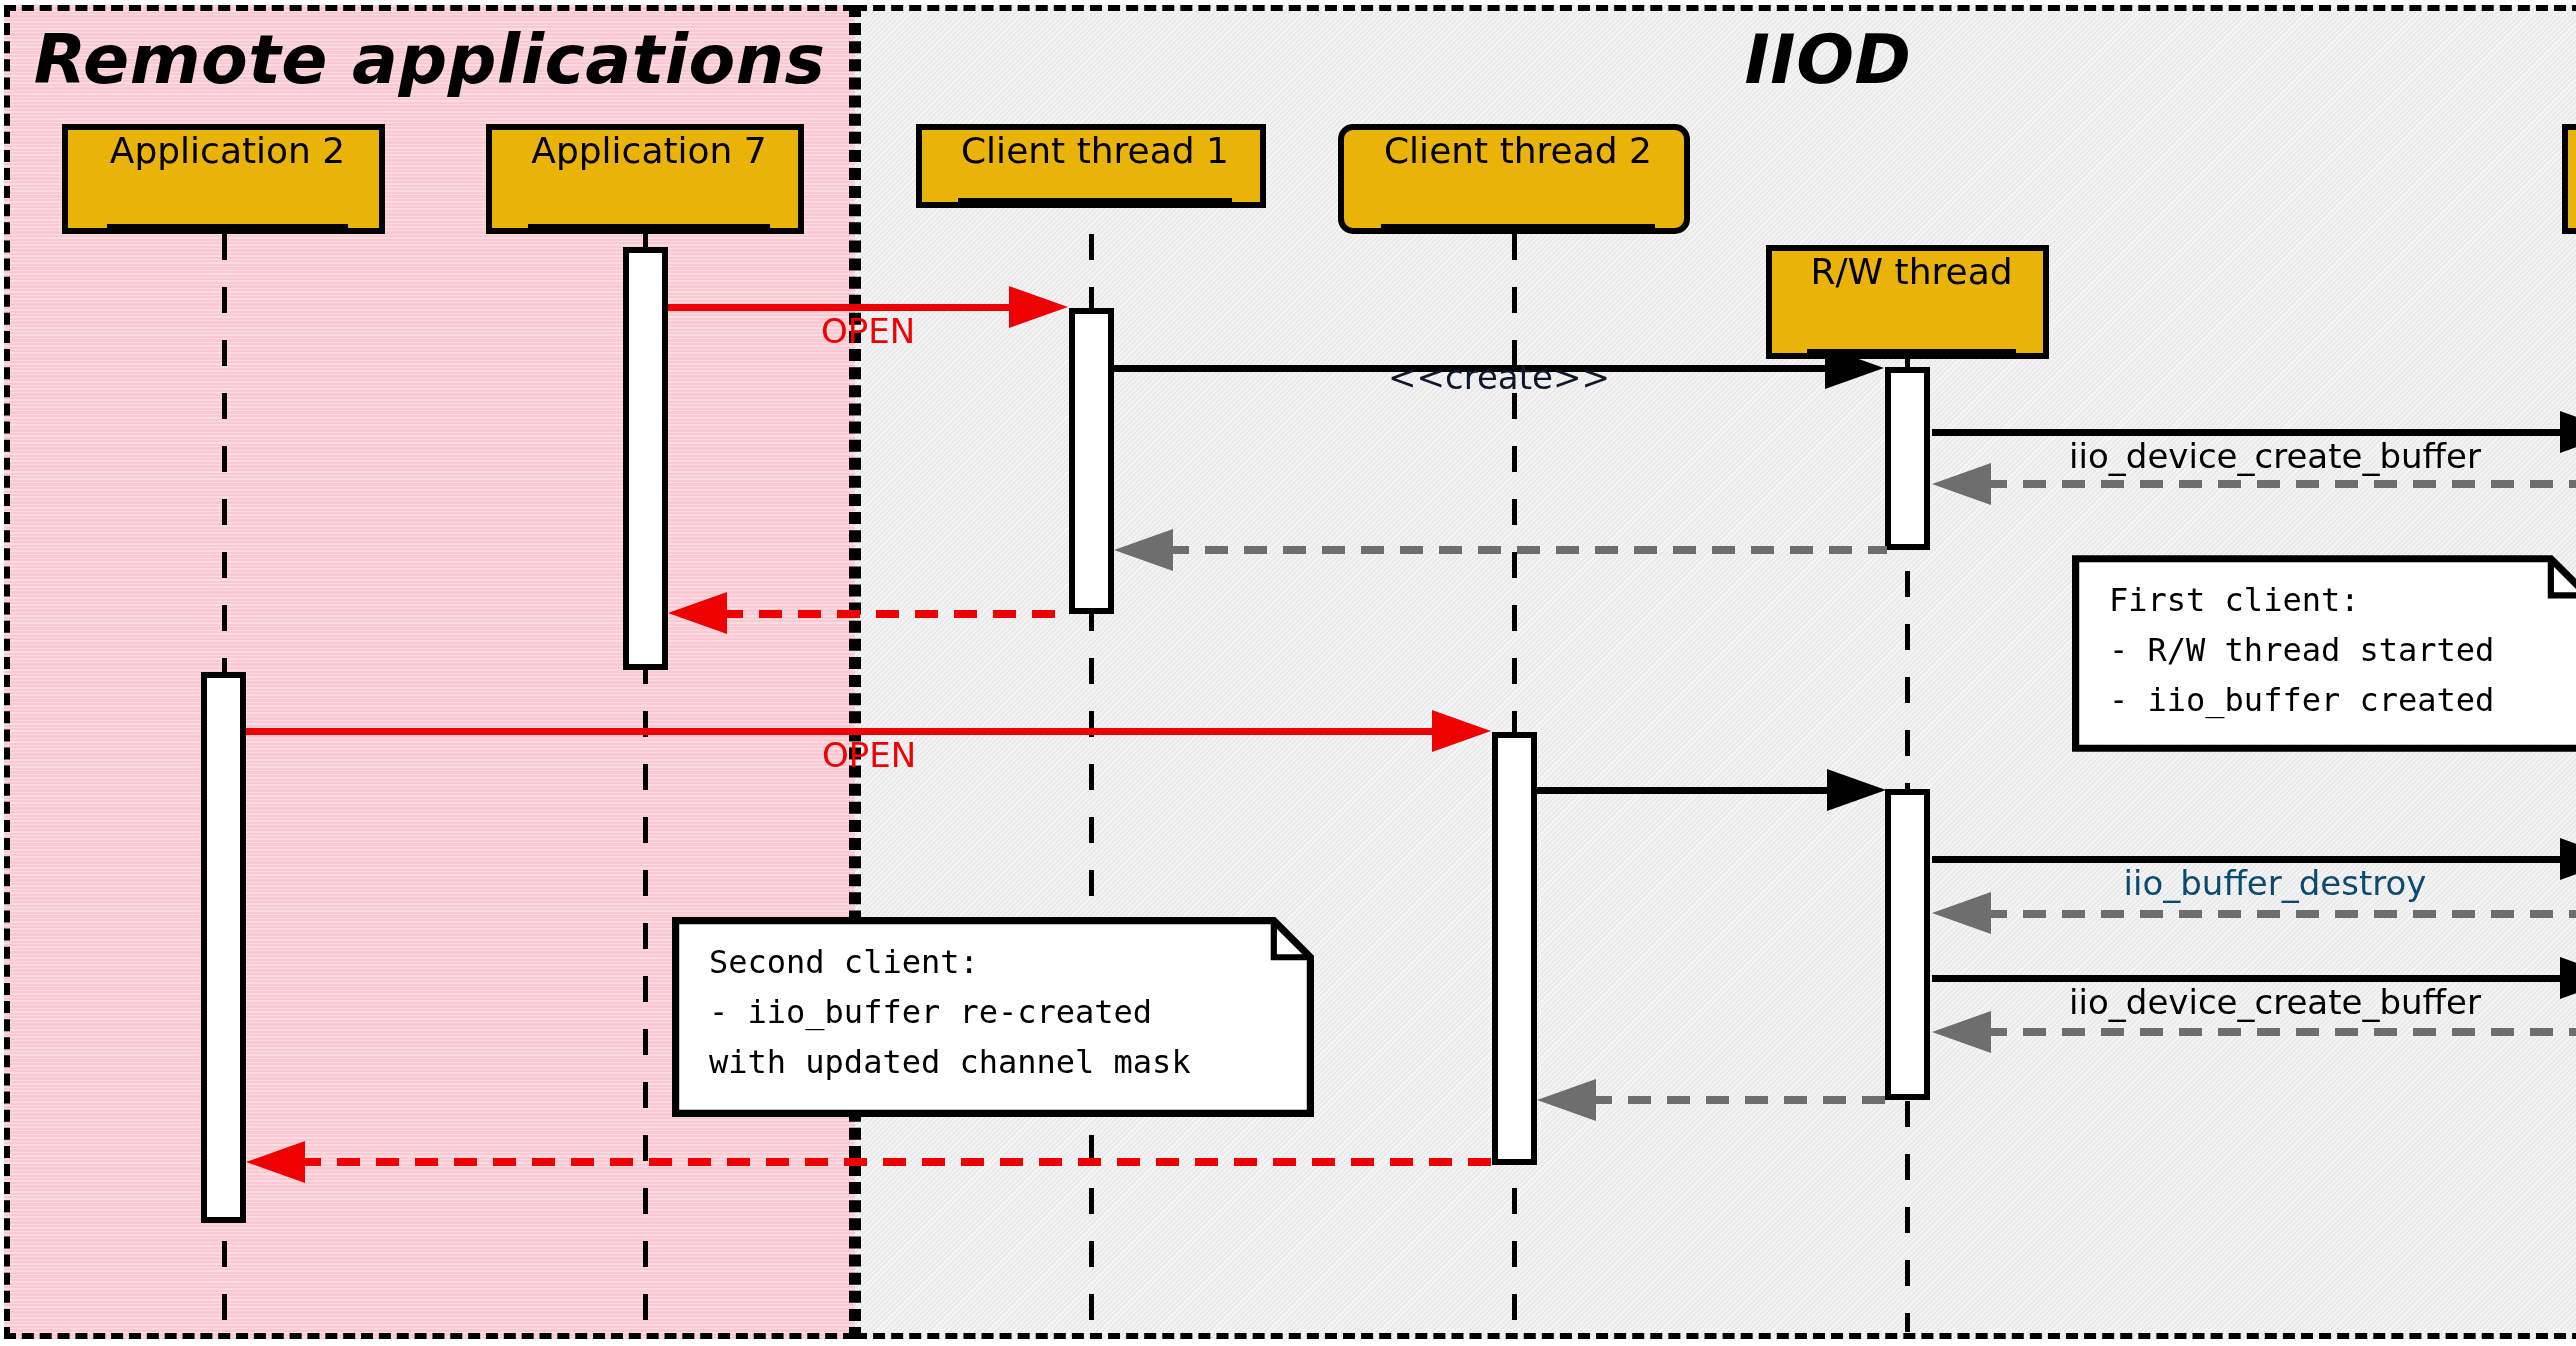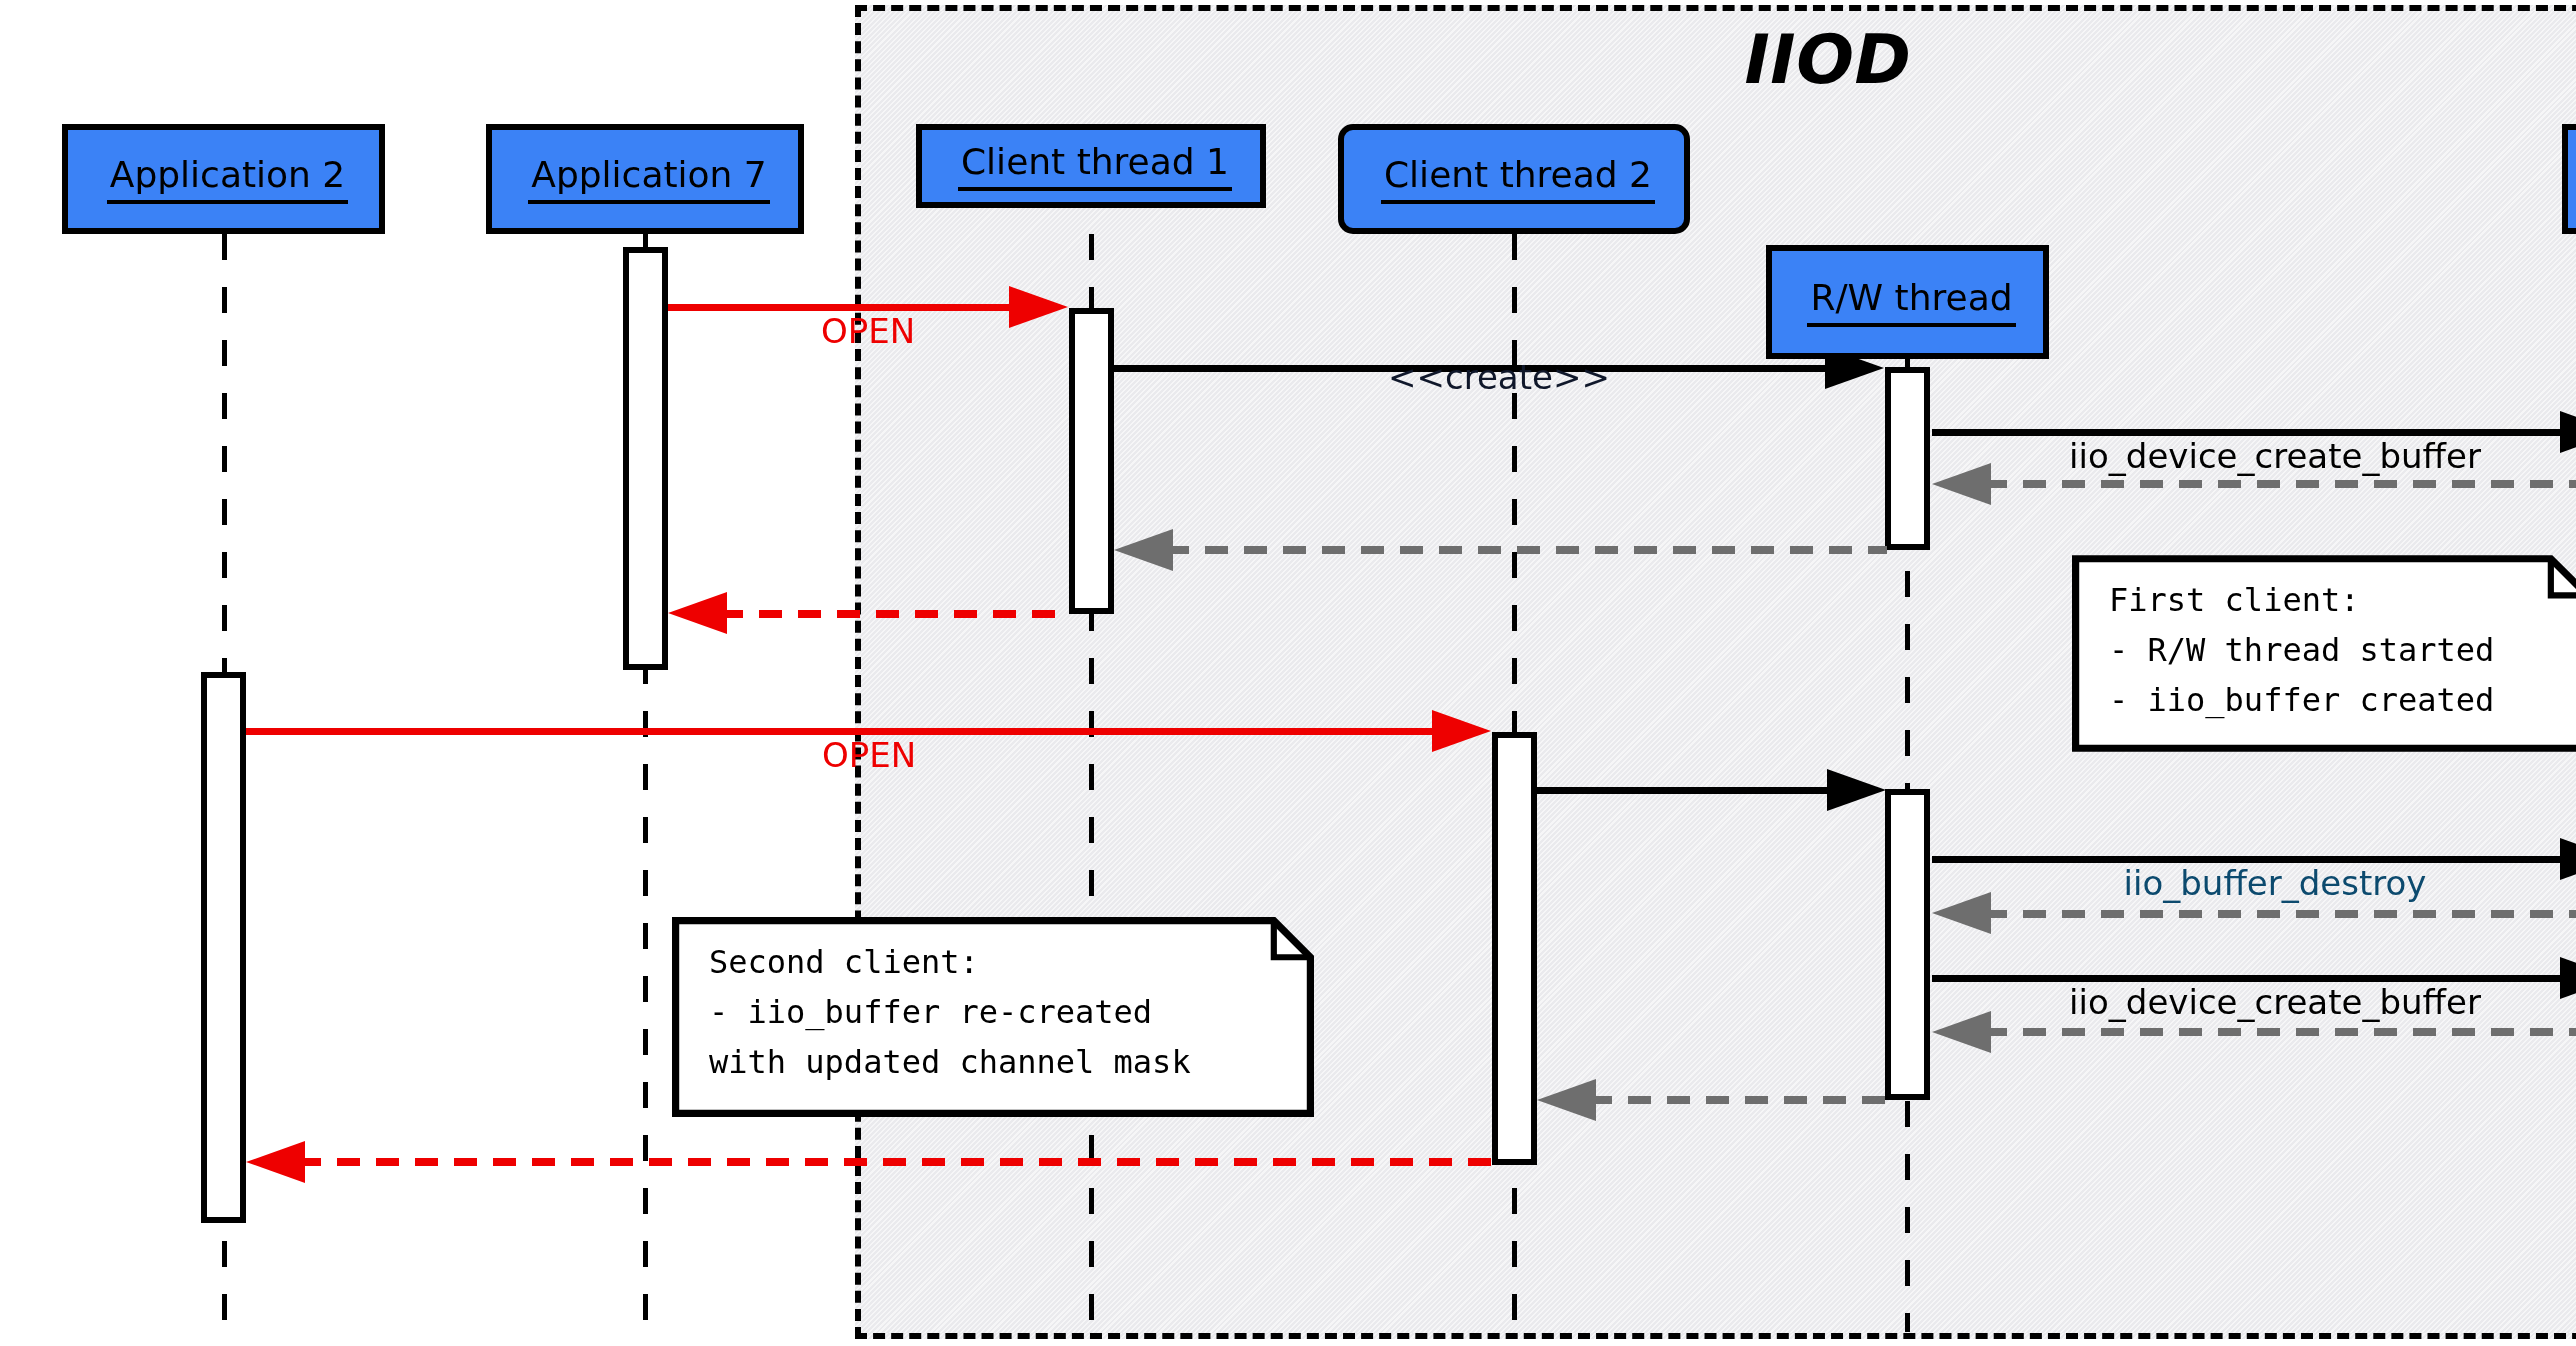--- a/index.html
+++ b/index.html
@@ -77,39 +77,41 @@
     font-family: "DejaVu Sans Mono", monospace;
     font-size: 32px;
     line-height: 50px;
     color: #000000;
     white-space: pre;
   }
   
   .participant {
     position: absolute;
     box-sizing: border-box;
-    background: #3b82f6;
+    background: #eab308;
     border: 6.2px solid #000000;
     display: flex;
-    align-items: center;
     justify-content: center;
     padding-left: 8px;
   }
   .participant .pname {
     font-size: 36px;
     color: #000000;
     white-space: nowrap;
     border-bottom: 4.6px solid #000000;
     padding: 0 3.1px 5.2px 3.1px;
   }
 </style>
 </head>
 <body>
 
 <div id="canvas" style="width: 2806px; height: 1346px;">
+  <div class="frame frame-remote" style="left: 4.1px; top: 5.2px; width: 851px; height: 1334px;">
+    <div class="frame-title">Remote applications</div>
+  </div>
   <div class="frame frame-iiod" style="left: 855px; top: 5.2px; width: 1946px; height: 1334px;">
     <div class="frame-title">IIOD</div>
   </div>
   <div id="layer-lifelines">
       <div class="lifeline" style="left: 222px; top: 234px; height: 1098px;"></div>
       <div class="lifeline" style="left: 643px; top: 234px; height: 1098px;"></div>
       <div class="lifeline" style="left: 1089px; top: 234px; height: 1098px;"></div>
       <div class="lifeline" style="left: 1512px; top: 234px; height: 1098px;"></div>
       <div class="lifeline" style="left: 1905px; top: 359px; height: 973px;"></div>
     </div>

